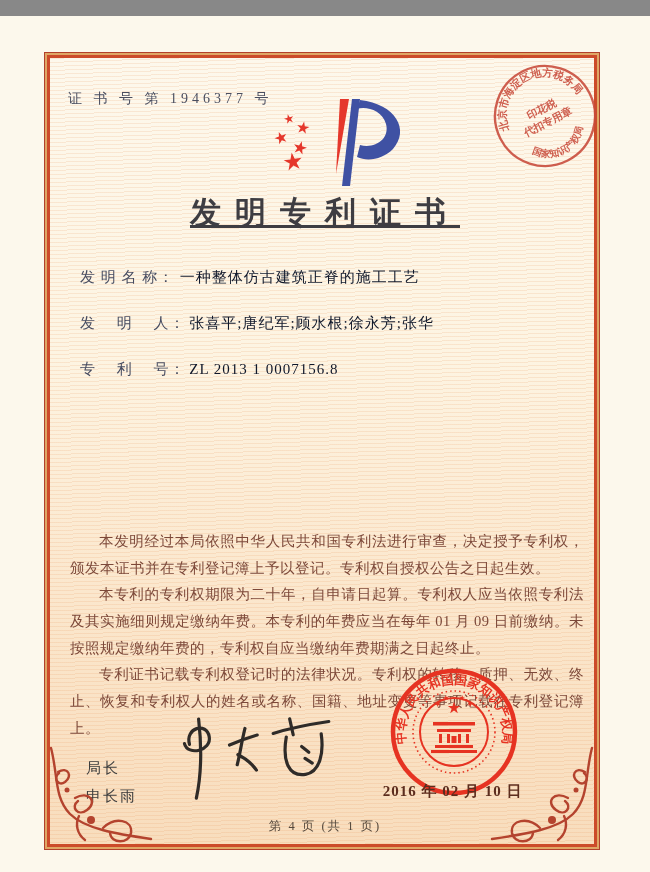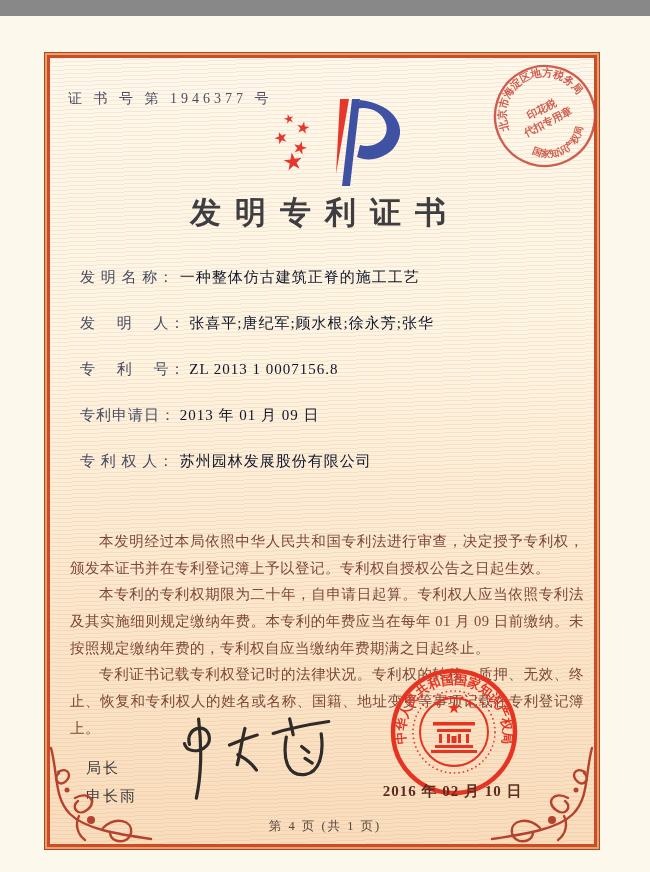--- a/index.html
+++ b/index.html
@@ -15,21 +15,21 @@
       repeating-linear-gradient(178deg, rgba(231,148,90,0.17) 0px, rgba(231,148,90,0.17) 1px, transparent 1px, transparent 4px),
       linear-gradient(180deg, #fdf8ec 0%, #fdf4e2 38%, #fbe7cd 68%, #f8ddbd 100%);
     box-shadow: 0 0 0 3px #cc4b2a, 0 0 0 5px #dfa765, 0 0 0 6px #b2402a;
   }
   .abs { position:absolute; }
   .cert-no {
     left:68px; top:74px; font-size:14px; letter-spacing:4px; color:#4a4e60;
   }
   .title {
     left:0; right:0; top:176px; text-align:center;
-    font-size:31px; font-weight:700; letter-spacing:14px; color:#3e3d42;
+    font-size:31px; font-weight:700; letter-spacing:14px; color:#3e3d42;text-decoration:underline;
   }
   .field-row { position:absolute; left:80px; font-size:15px; white-space:nowrap; }
   .field-label { display:inline-block; min-width:96px; color:#474c61; letter-spacing:1px; }
   .field-value { color:#0f172a; letter-spacing:1px; }
   .body-text {
     left:70px; top:512px; width:514px; font-size:14.5px; line-height:1.84;
     color:#7c4839; text-align:justify; letter-spacing:0.5px;
   }
   .body-text p { text-indent:2em; }
   .signer { left:86px; top:738px; font-size:15px; color:#3c3c3c; line-height:28px; letter-spacing:2px; }
@@ -100,28 +100,20 @@
     <span class="field-label">发 明 名 称：</span>
     <span class="field-value">一种整体仿古建筑正脊的施工工艺</span>
   </div>
   <div class="field-row" style="top:298px">
     <span class="field-label">发　 明 　人：</span>
     <span class="field-value">张喜平;唐纪军;顾水根;徐永芳;张华</span>
   </div>
   <div class="field-row" style="top:344px">
     <span class="field-label">专　 利 　号：</span>
     <span class="field-value">ZL 2013 1 0007156.8</span>
-  </div>
-  <div class="field-row" style="top:390px">
-    <span class="field-label">专利申请日：</span>
-    <span class="field-value">2013 年 01 月 09 日</span>
-  </div>
-  <div class="field-row" style="top:436px">
-    <span class="field-label">专 利 权 人：</span>
-    <span class="field-value">苏州园林发展股份有限公司</span>
   </div>
 
   <div class="abs body-text">
     <p>本发明经过本局依照中华人民共和国专利法进行审查，决定授予专利权，颁发本证书并在专利登记簿上予以登记。专利权自授权公告之日起生效。</p>
     <p>本专利的专利权期限为二十年，自申请日起算。专利权人应当依照专利法及其实施细则规定缴纳年费。本专利的年费应当在每年 01 月 09 日前缴纳。未按照规定缴纳年费的，专利权自应当缴纳年费期满之日起终止。</p>
     <p>专利证书记载专利权登记时的法律状况。专利权的转移、质押、无效、终止、恢复和专利权人的姓名或名称、国籍、地址变更等事项记载在专利登记簿上。</p>
   </div>
 
   <div class="abs signer">
     <div>局长</div>

